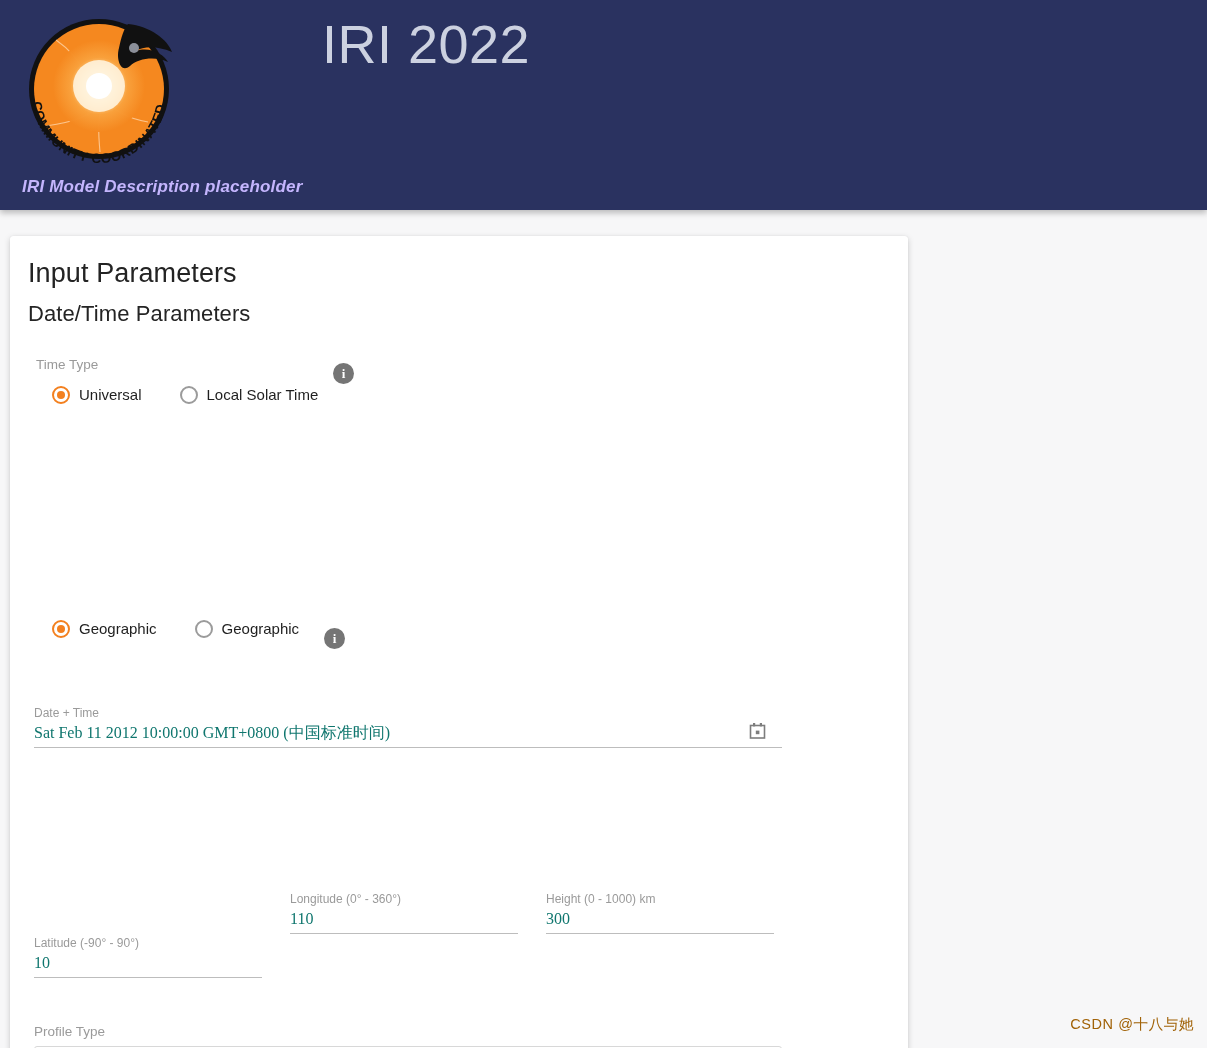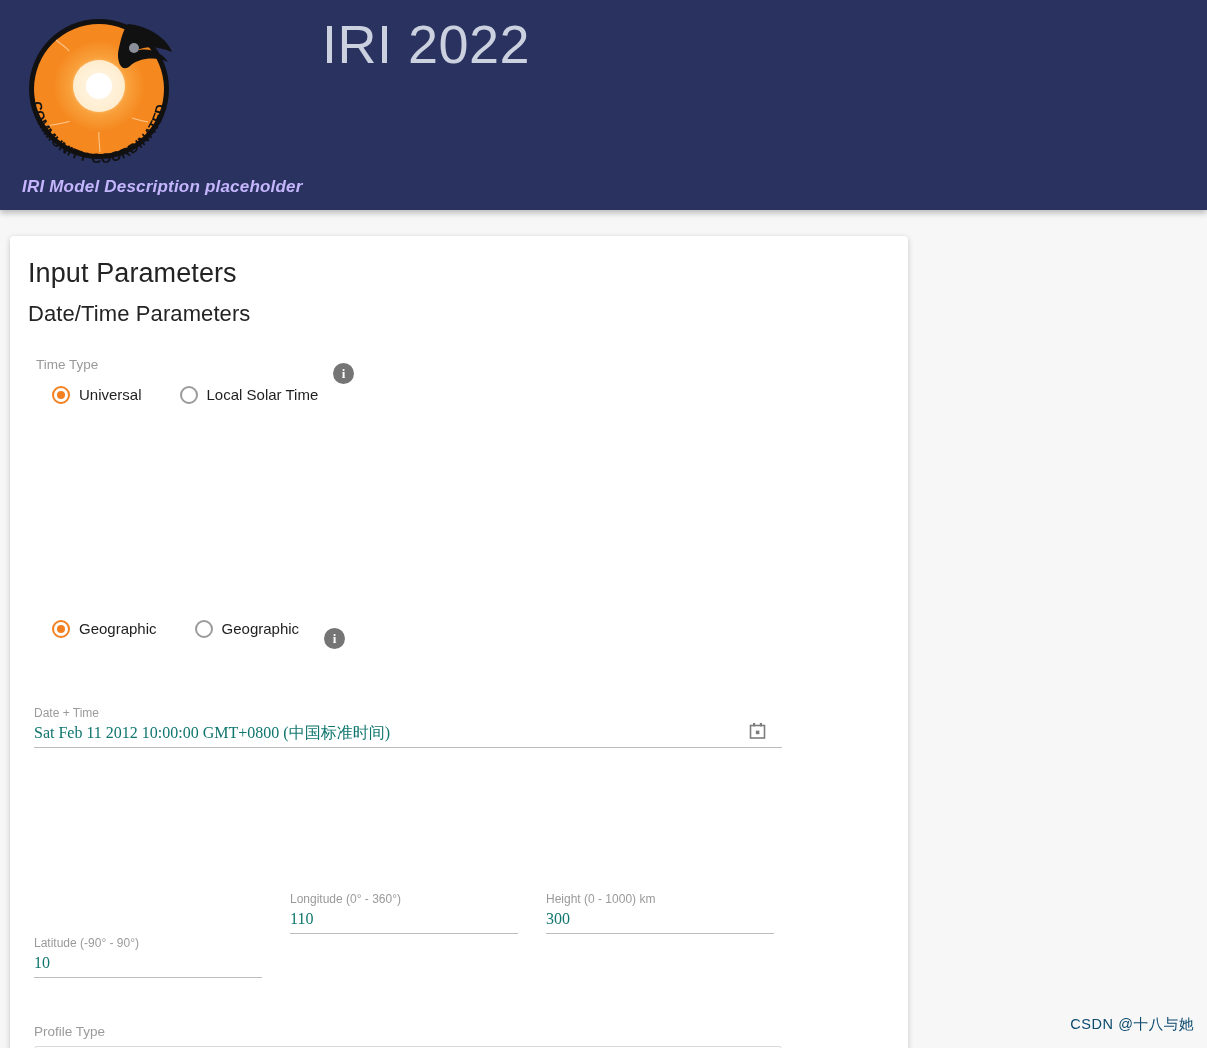--- a/index.html
+++ b/index.html
@@ -204,21 +204,21 @@
     box-sizing: border-box;
     cursor: pointer;
   }
 
   
   .watermark {
     position: absolute;
     right: 13px;
     bottom: 14px;
     font-size: 14.5px;
-    color: #0c4a6e;
+    color: #a16207;
     letter-spacing: 0.6px;
     white-space: nowrap;
   }
 </style>
 </head>
 <body>
 
 <div class="site-header">
 
   <div class="logo-wrap">

